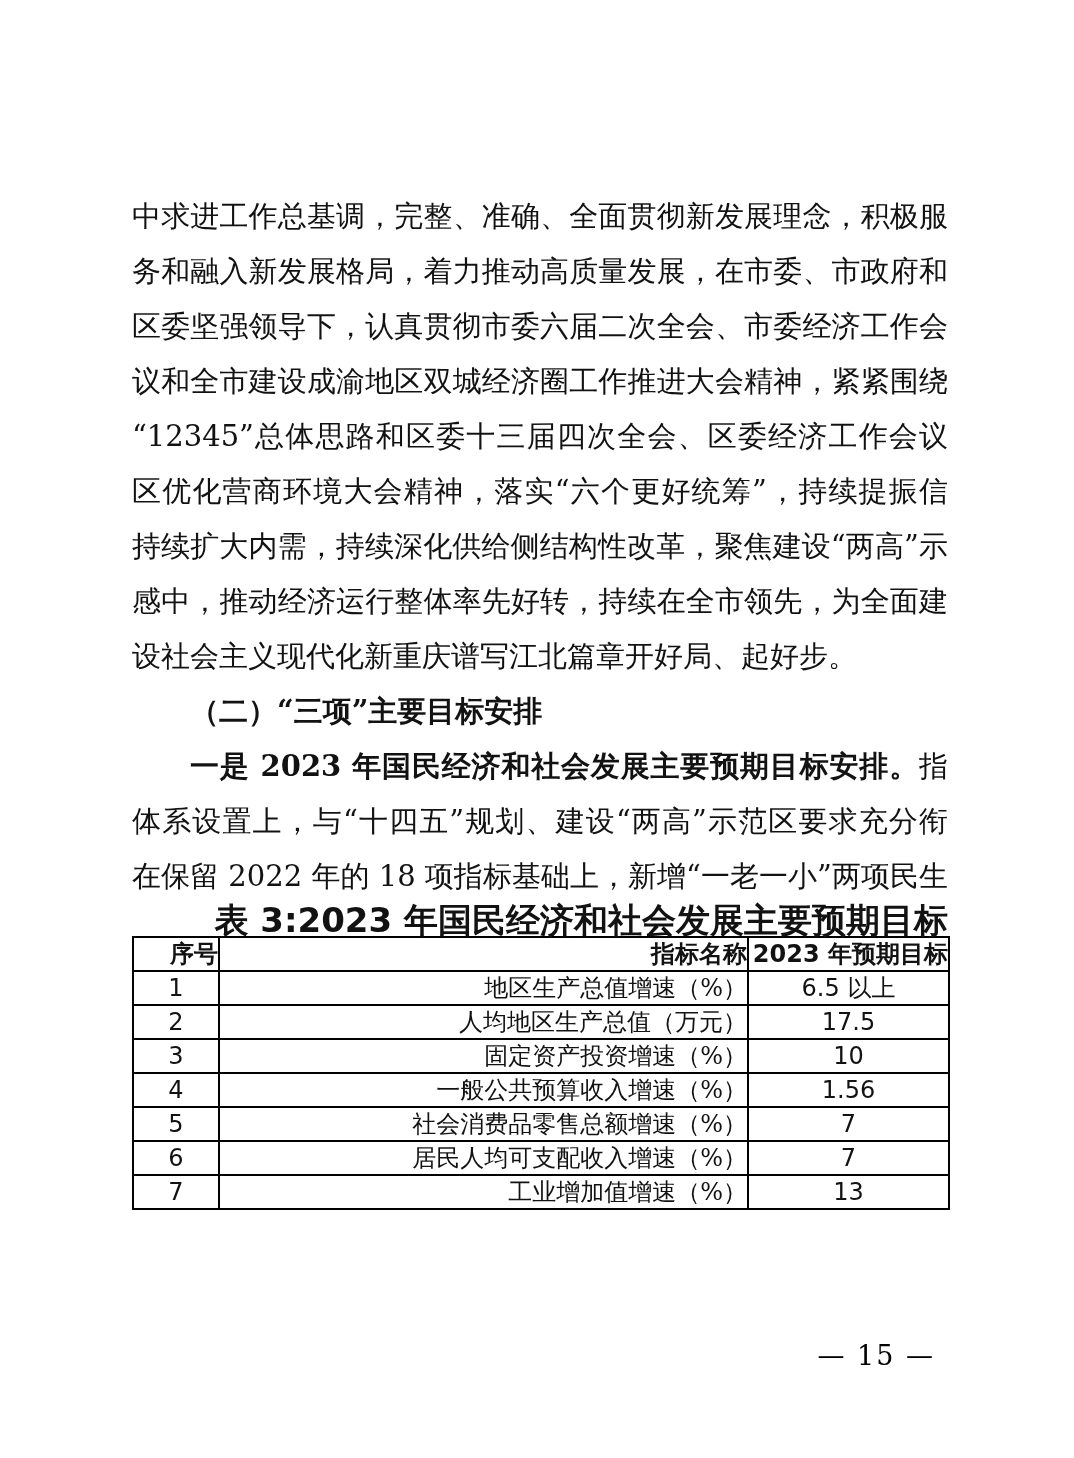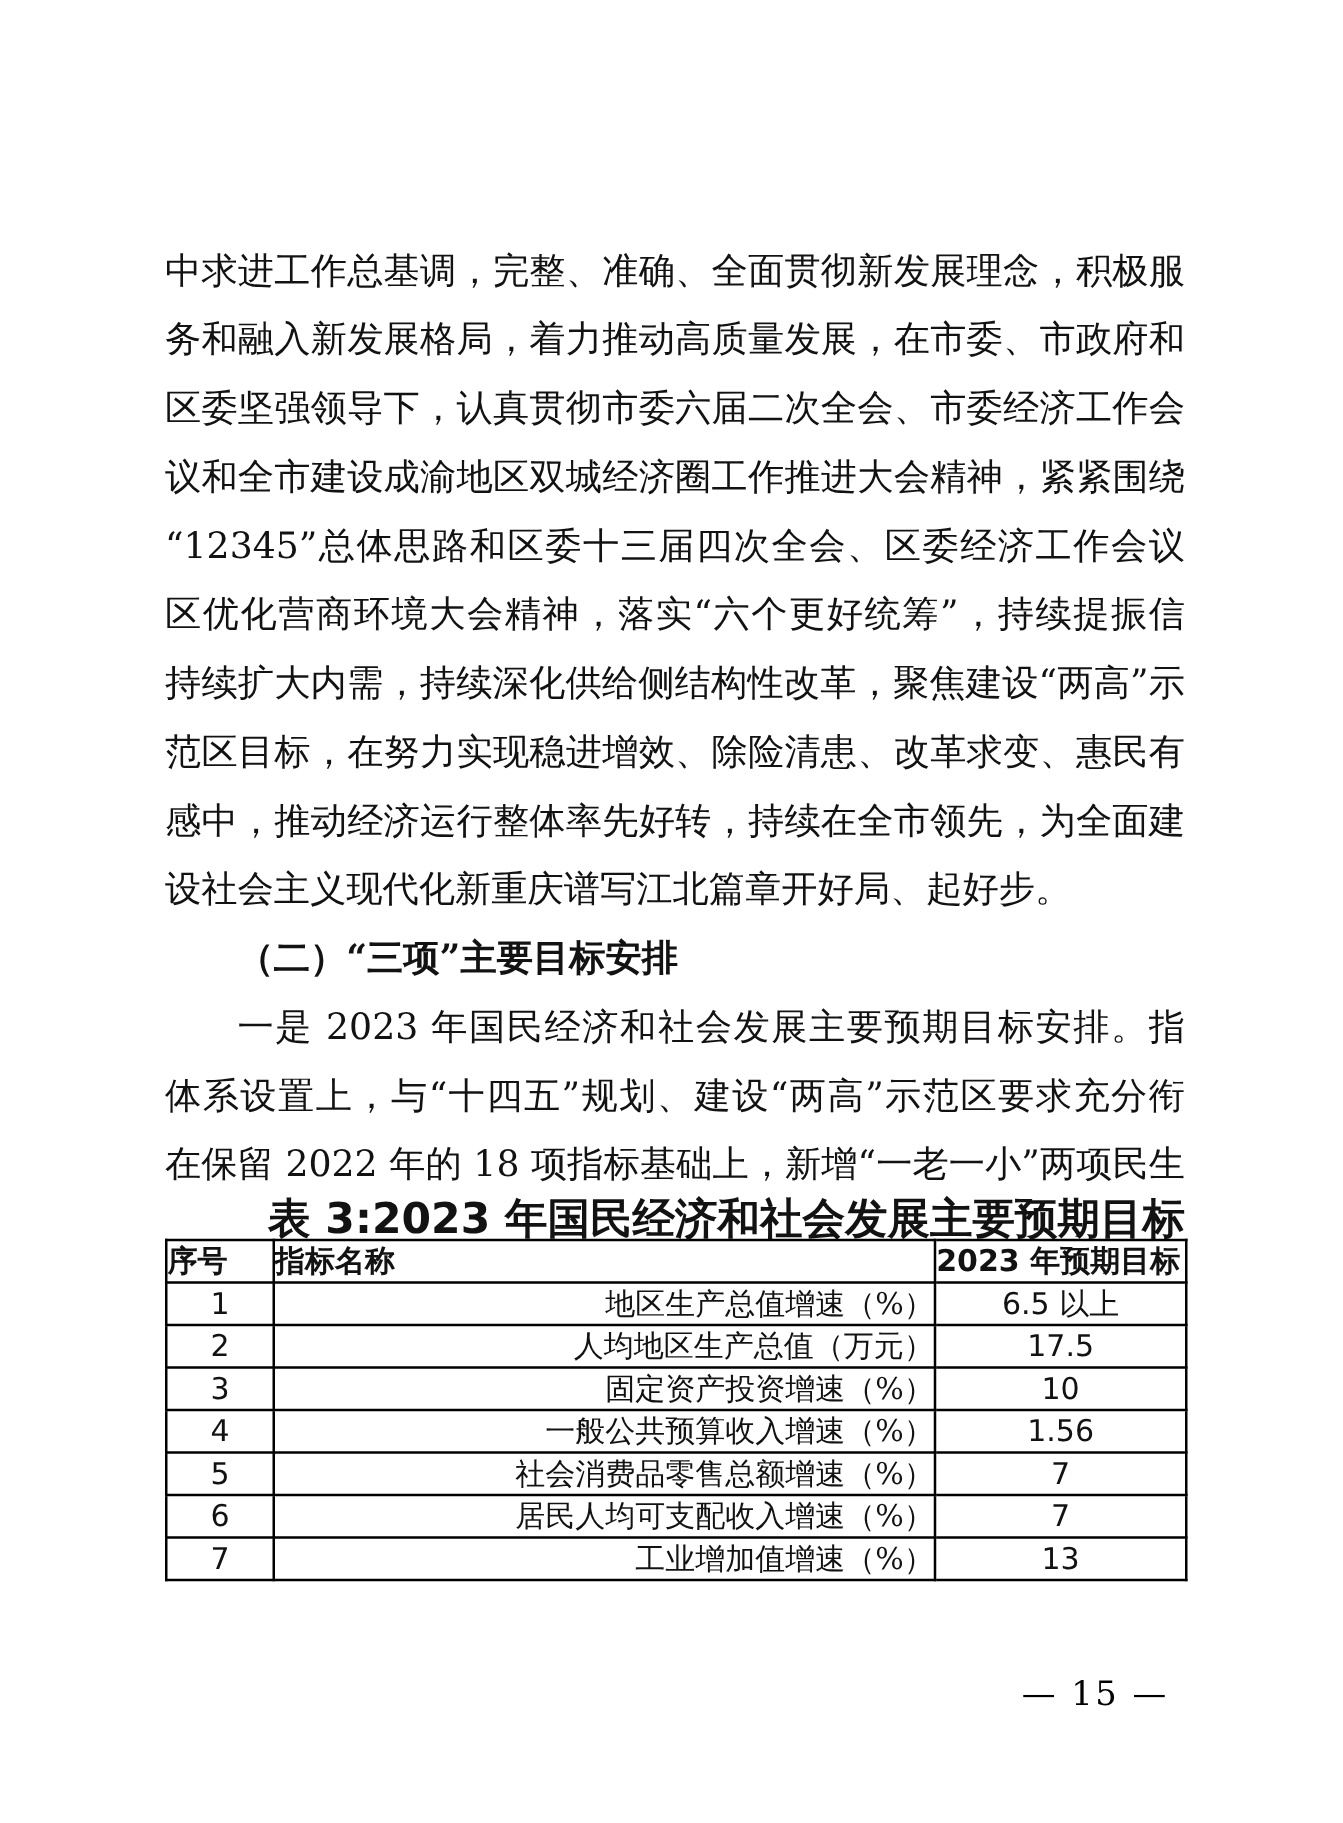--- a/index.html
+++ b/index.html
@@ -29,21 +29,21 @@
     overflow: hidden;
     white-space: nowrap;
   }
   .j {
     white-space: normal;
     text-align: justify;
     text-align-last: justify;
     text-justify: inter-character;
   }
   .indent { text-indent: 58px; }
-  .bold { font-weight: normal; margin-top: 46px; }
+  .bold { font-weight: bold; margin-top: 46px; }
   .heading-line {
     font-weight: bold;
   }
   .table-title {
     height: 32px;
     line-height: 32px;
     margin-top: 0px;
     text-align: right;
     font-weight: bold;
     font-size: 34px;
@@ -58,21 +58,21 @@
   table.targets th, table.targets td {
     border: 2px solid #000000;
     overflow: hidden;
     white-space: nowrap;
     padding: 0;
   }
   table.targets th {
     height: 30px;
     font-size: 24px;
     font-weight: bold;
-    text-align: left;
+    text-align: right;
     font-family: "DejaVu Sans", "Liberation Sans", sans-serif;
     margin-left: 32px;
   }
   table.targets td {
     height: 29px;
     font-size: 24px;
     text-align: center;
     font-family: "DejaVu Sans", "Liberation Sans", sans-serif;
   }
   table.targets td.name-cell {
@@ -99,21 +99,20 @@
 <div class="page">
   <div class="doc-body">
 
     <div class="line j">中求进工作总基调，完整、准确、全面贯彻新发展理念，积极服</div>
     <div class="line j">务和融入新发展格局，着力推动高质量发展，在市委、市政府和</div>
     <div class="line j">区委坚强领导下，认真贯彻市委六届二次全会、市委经济工作会</div>
     <div class="line j">议和全市建设成渝地区双城经济圈工作推进大会精神，紧紧围绕</div>
     <div class="line j">“12345”总体思路和区委十三届四次全会、区委经济工作会议和</div>
     <div class="line j">区优化营商环境大会精神，落实“六个更好统筹”，持续提振信心，</div>
     <div class="line j">持续扩大内需，持续深化供给侧结构性改革，聚焦建设“两高”示</div>
-    <div class="line j">范区目标，在努力实现稳进增效、除险清患、改革求变、惠民有</div>
     <div class="line j">感中，推动经济运行整体率先好转，持续在全市领先，为全面建</div>
     <div class="line">设社会主义现代化新重庆谱写江北篇章开好局、起好步。</div>
 
     <div class="line heading-line indent">（二）“三项”主要目标安排</div>
 
     <div class="line j indent"><span class="bold">一是 2023 年国民经济和社会发展主要预期目标安排。</span><span>指标</span></div>
     <div class="line j">体系设置上，与“十四五”规划、建设“两高”示范区要求充分衔接，</div>
     <div class="line j">在保留 2022 年的 18 项指标基础上，新增“一老一小”两项民生指</div>
 
     <div class="table-title">表 3:2023 年国民经济和社会发展主要预期目标</div>

